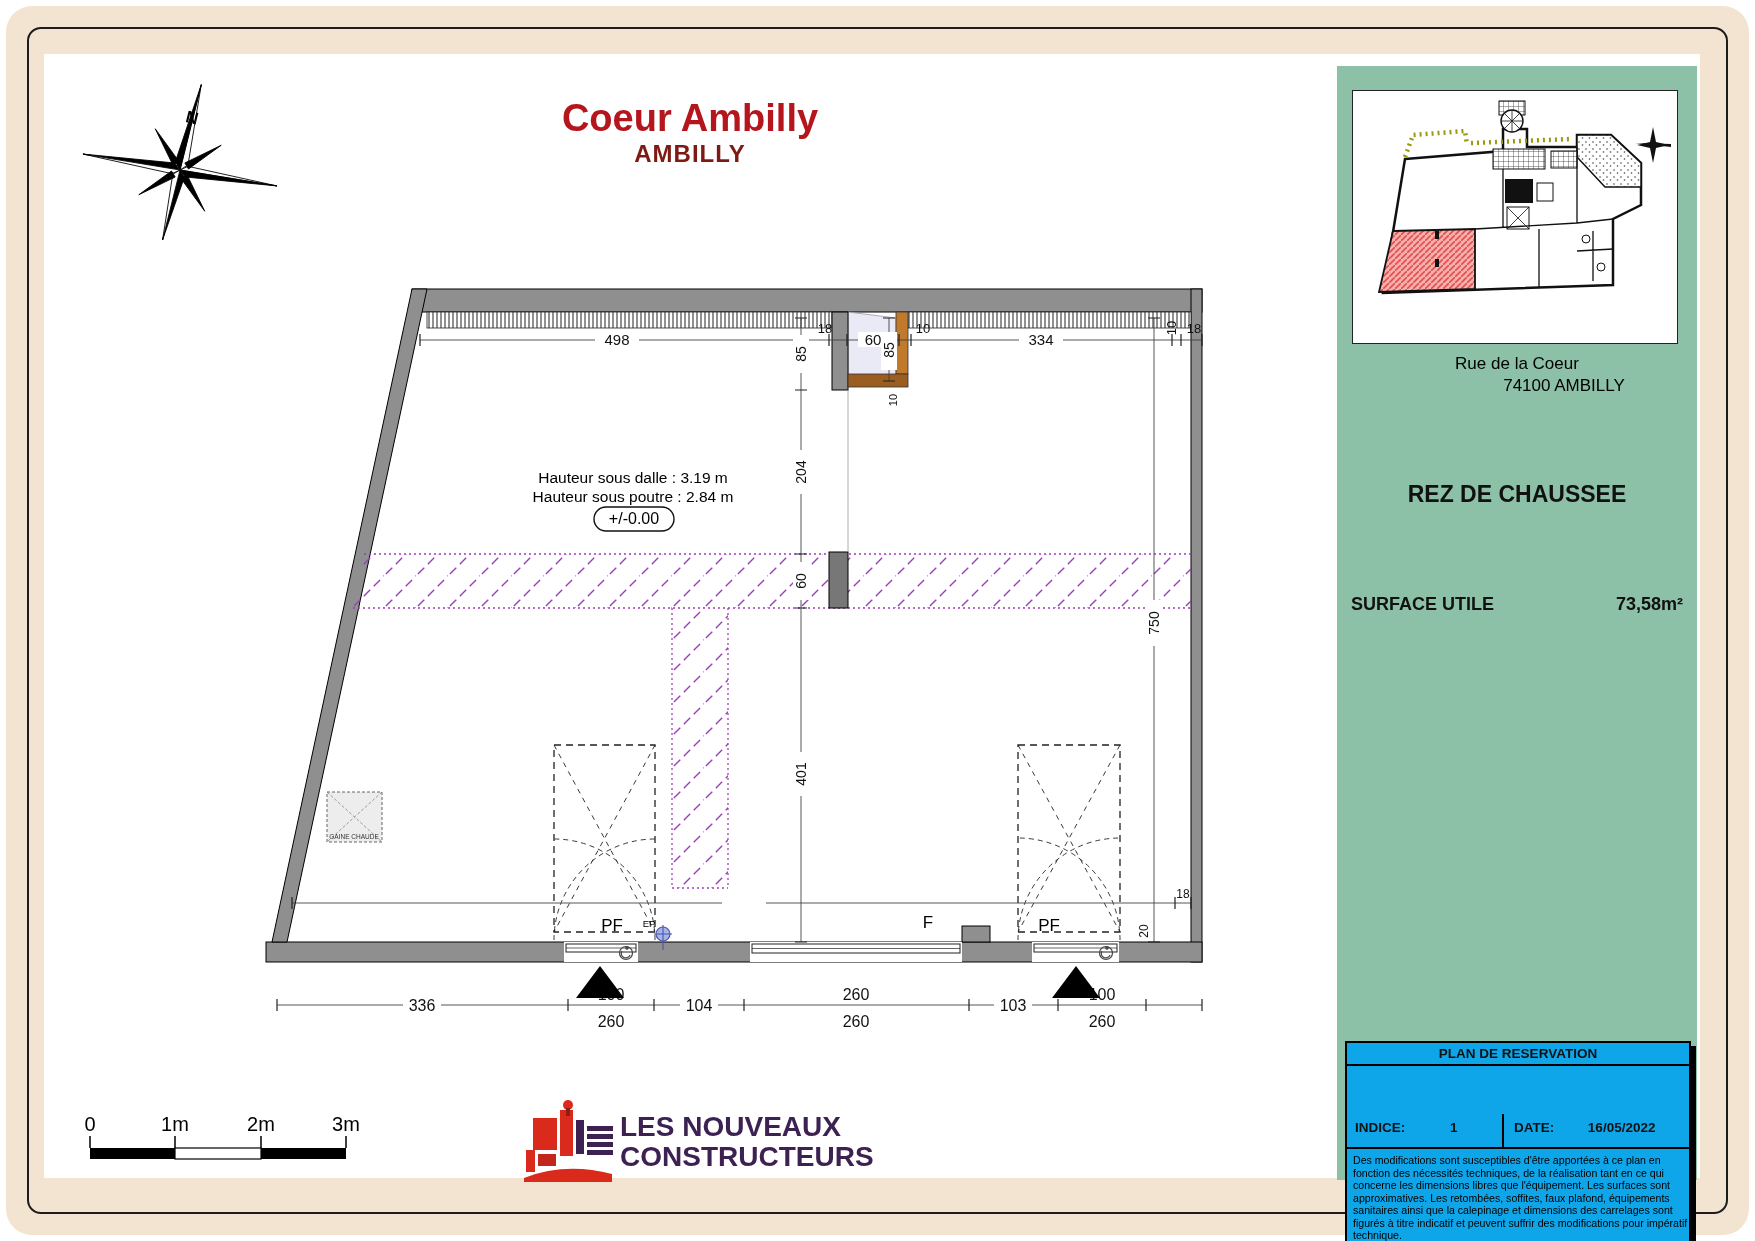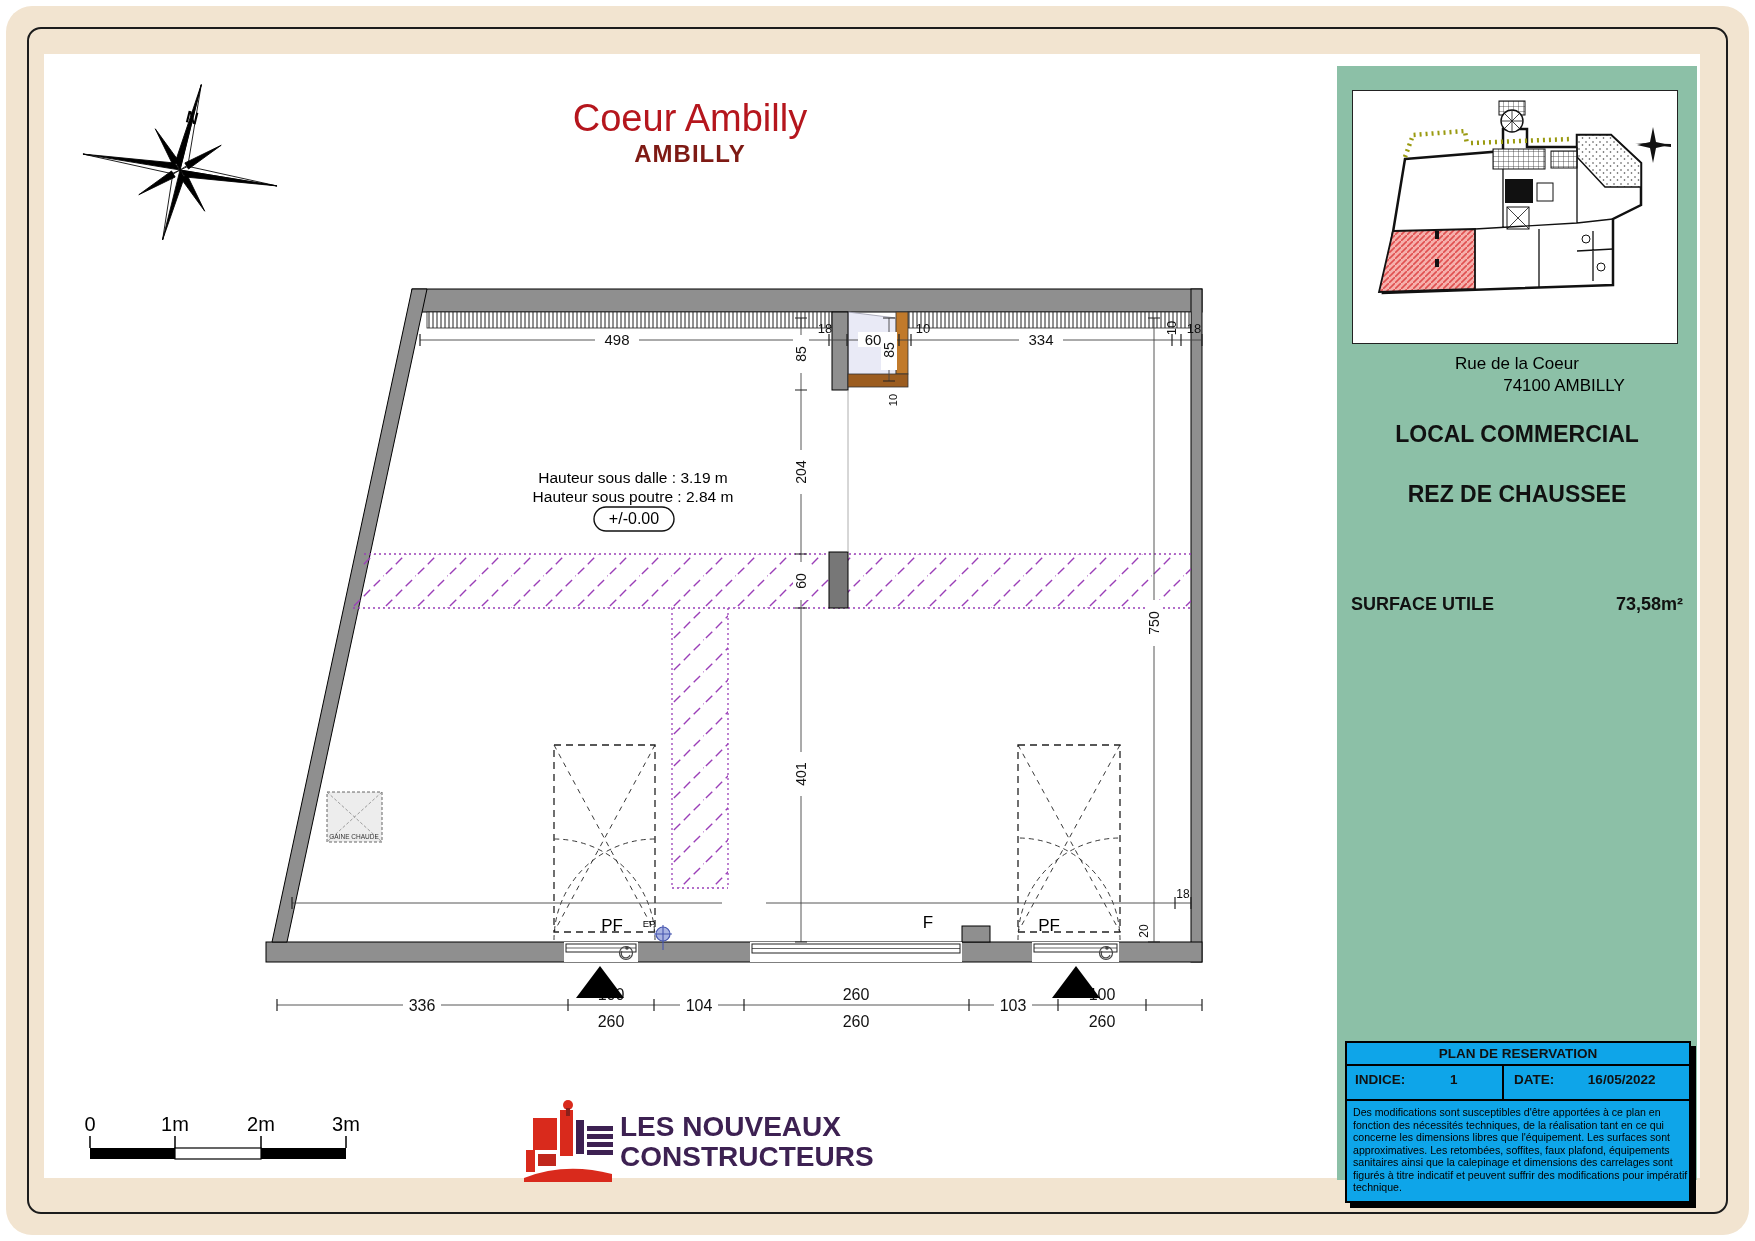--- a/index.html
+++ b/index.html
@@ -4,34 +4,34 @@
 <style>
   html,body{margin:0;padding:0;background:#fff;}
   body{width:1755px;height:1241px;position:relative;overflow:hidden;
        font-family:"Liberation Sans",sans-serif;color:#111;}
   .cream{position:absolute;left:6px;top:6px;right:6px;bottom:6px;
          background:#f2e4d0;border-radius:26px;}
   .frameline{position:absolute;left:27px;top:27px;right:27px;bottom:27px;
          border:2.5px solid #1c1c1c;border-radius:14px;}
   .content{position:absolute;left:44px;top:54px;width:1656px;height:1124px;background:#ffffff;}
   .title-block{position:absolute;left:440px;top:98px;width:500px;text-align:center;}
-  .title-main{font-size:38px;font-weight:normal;color:#b5161d;line-height:1.1;}
+  .title-main{font-size:38px;font-weight:bold;color:#b5161d;line-height:1.1;}
   .title-sub{font-size:24px;font-weight:bold;color:#7e1a14;letter-spacing:1px;line-height:1.2;}
   .sidebar{position:absolute;left:1337px;top:66px;width:360px;height:1114px;background:#8cc0a7;}
   .inset{position:absolute;left:15px;top:24px;width:324px;height:252px;background:#fff;border:1px solid #222;}
   .addr1{position:absolute;left:0;top:288px;width:100%;text-align:center;font-size:17px;color:#000;}
   .addr2{position:absolute;left:0;top:310px;width:100%;text-align:center;font-size:17px;font-weight:normal;color:#000;margin-left:47px;}
   .ltype{position:absolute;left:0;top:355px;width:100%;text-align:center;font-size:23px;font-weight:bold;}
   .level{position:absolute;left:0;top:415px;width:100%;text-align:center;font-size:23px;font-weight:bold;}
   .surfrow{position:absolute;left:14px;top:528px;width:332px;display:flex;justify-content:space-between;
            font-size:18px;font-weight:bold;}
   .restable{position:absolute;left:8px;top:975px;width:342px;background:#0ea5e9;
             border:2px solid #000;box-shadow:5px 5px 0 #000;}
   .restable .hdr{border-bottom:2px solid #000;text-align:center;font-weight:bold;font-size:13.5px;padding:3px 0;}
-  .restable .row{display:flex;border-bottom:2px solid #000;font-size:13.5px;font-weight:bold;}
+  .restable .row{display:flex;border-bottom:2px solid #000;font-size:13.5px;font-weight:bold;margin-top:48px;}
   .restable .c1{width:43%;display:flex;border-right:2px solid #000;padding:6px 0 6px 8px;}
   .restable .c1 .val{flex:1;text-align:center;}
   .restable .c2{flex:1;display:flex;padding:6px 0 12px 10px;align-items:flex-end;}
   .restable .c2 .val{flex:1;text-align:center;}
   .restable .disc{font-size:10.6px;line-height:1.18;padding:5px 0 7px 6px;color:#000;}
   svg{position:absolute;left:0;top:0;}
   text{font-family:"Liberation Sans",sans-serif;}
 </style>
 </head>
 <body>
@@ -94,21 +94,20 @@
         <path d="M159,19 L159,41 M148,30 L170,30 M151,22 L167,38 M167,22 L151,38" stroke="#111" stroke-width="0.8"></path>
       </g>
       <g fill="#111">
         <path d="M300,36 L303,51 L316,54 L303,57 L300,72 L297,57 L284,54 L297,51 Z"></path>
         <path d="M282,52 L318,56 L318,53 Z" fill="#111"></path>
       </g>
     </svg>
   </div>
   <div class="addr1">Rue de la Coeur</div>
   <div class="addr2">74100 AMBILLY</div>
-  <div class="ltype">LOCAL COMMERCIAL</div>
   <div class="level">REZ DE CHAUSSEE</div>
   <div class="surfrow">
     <span>SURFACE UTILE</span>
     <span>73,58m²</span>
   </div>
   <div class="restable">
     <div class="hdr">PLAN DE RESERVATION</div>
     <div class="row">
       <div class="c1">
         <span>INDICE:</span>

